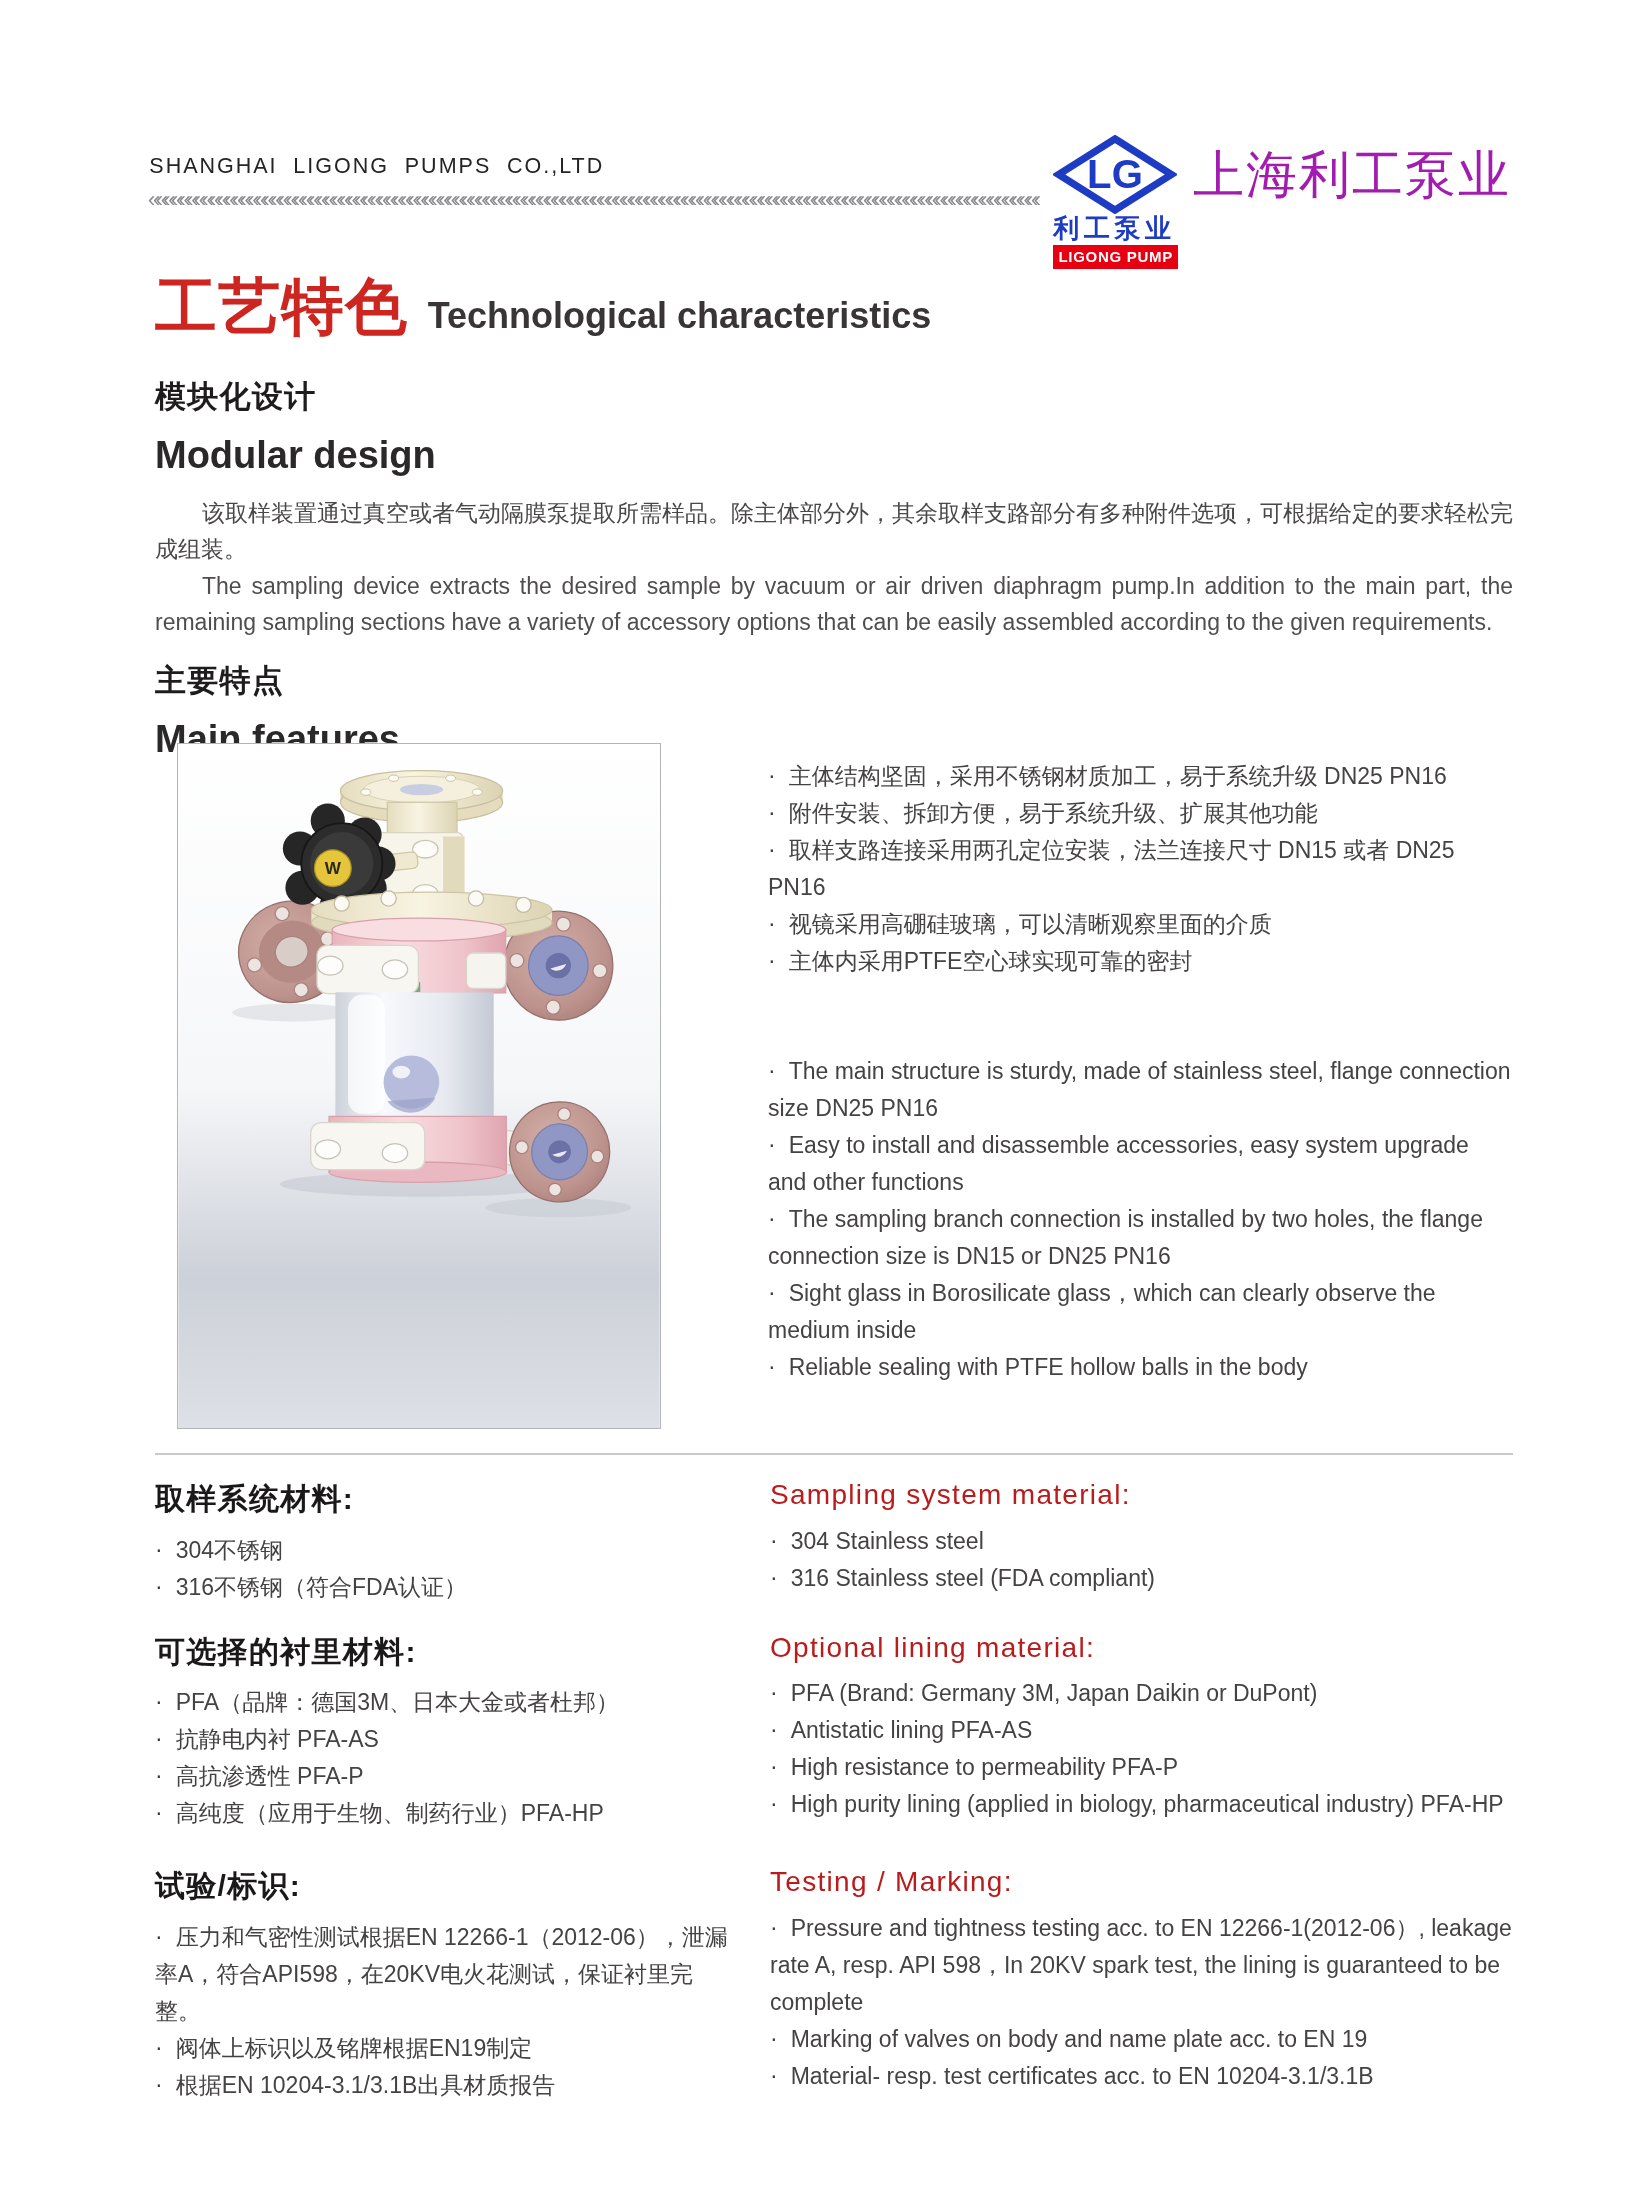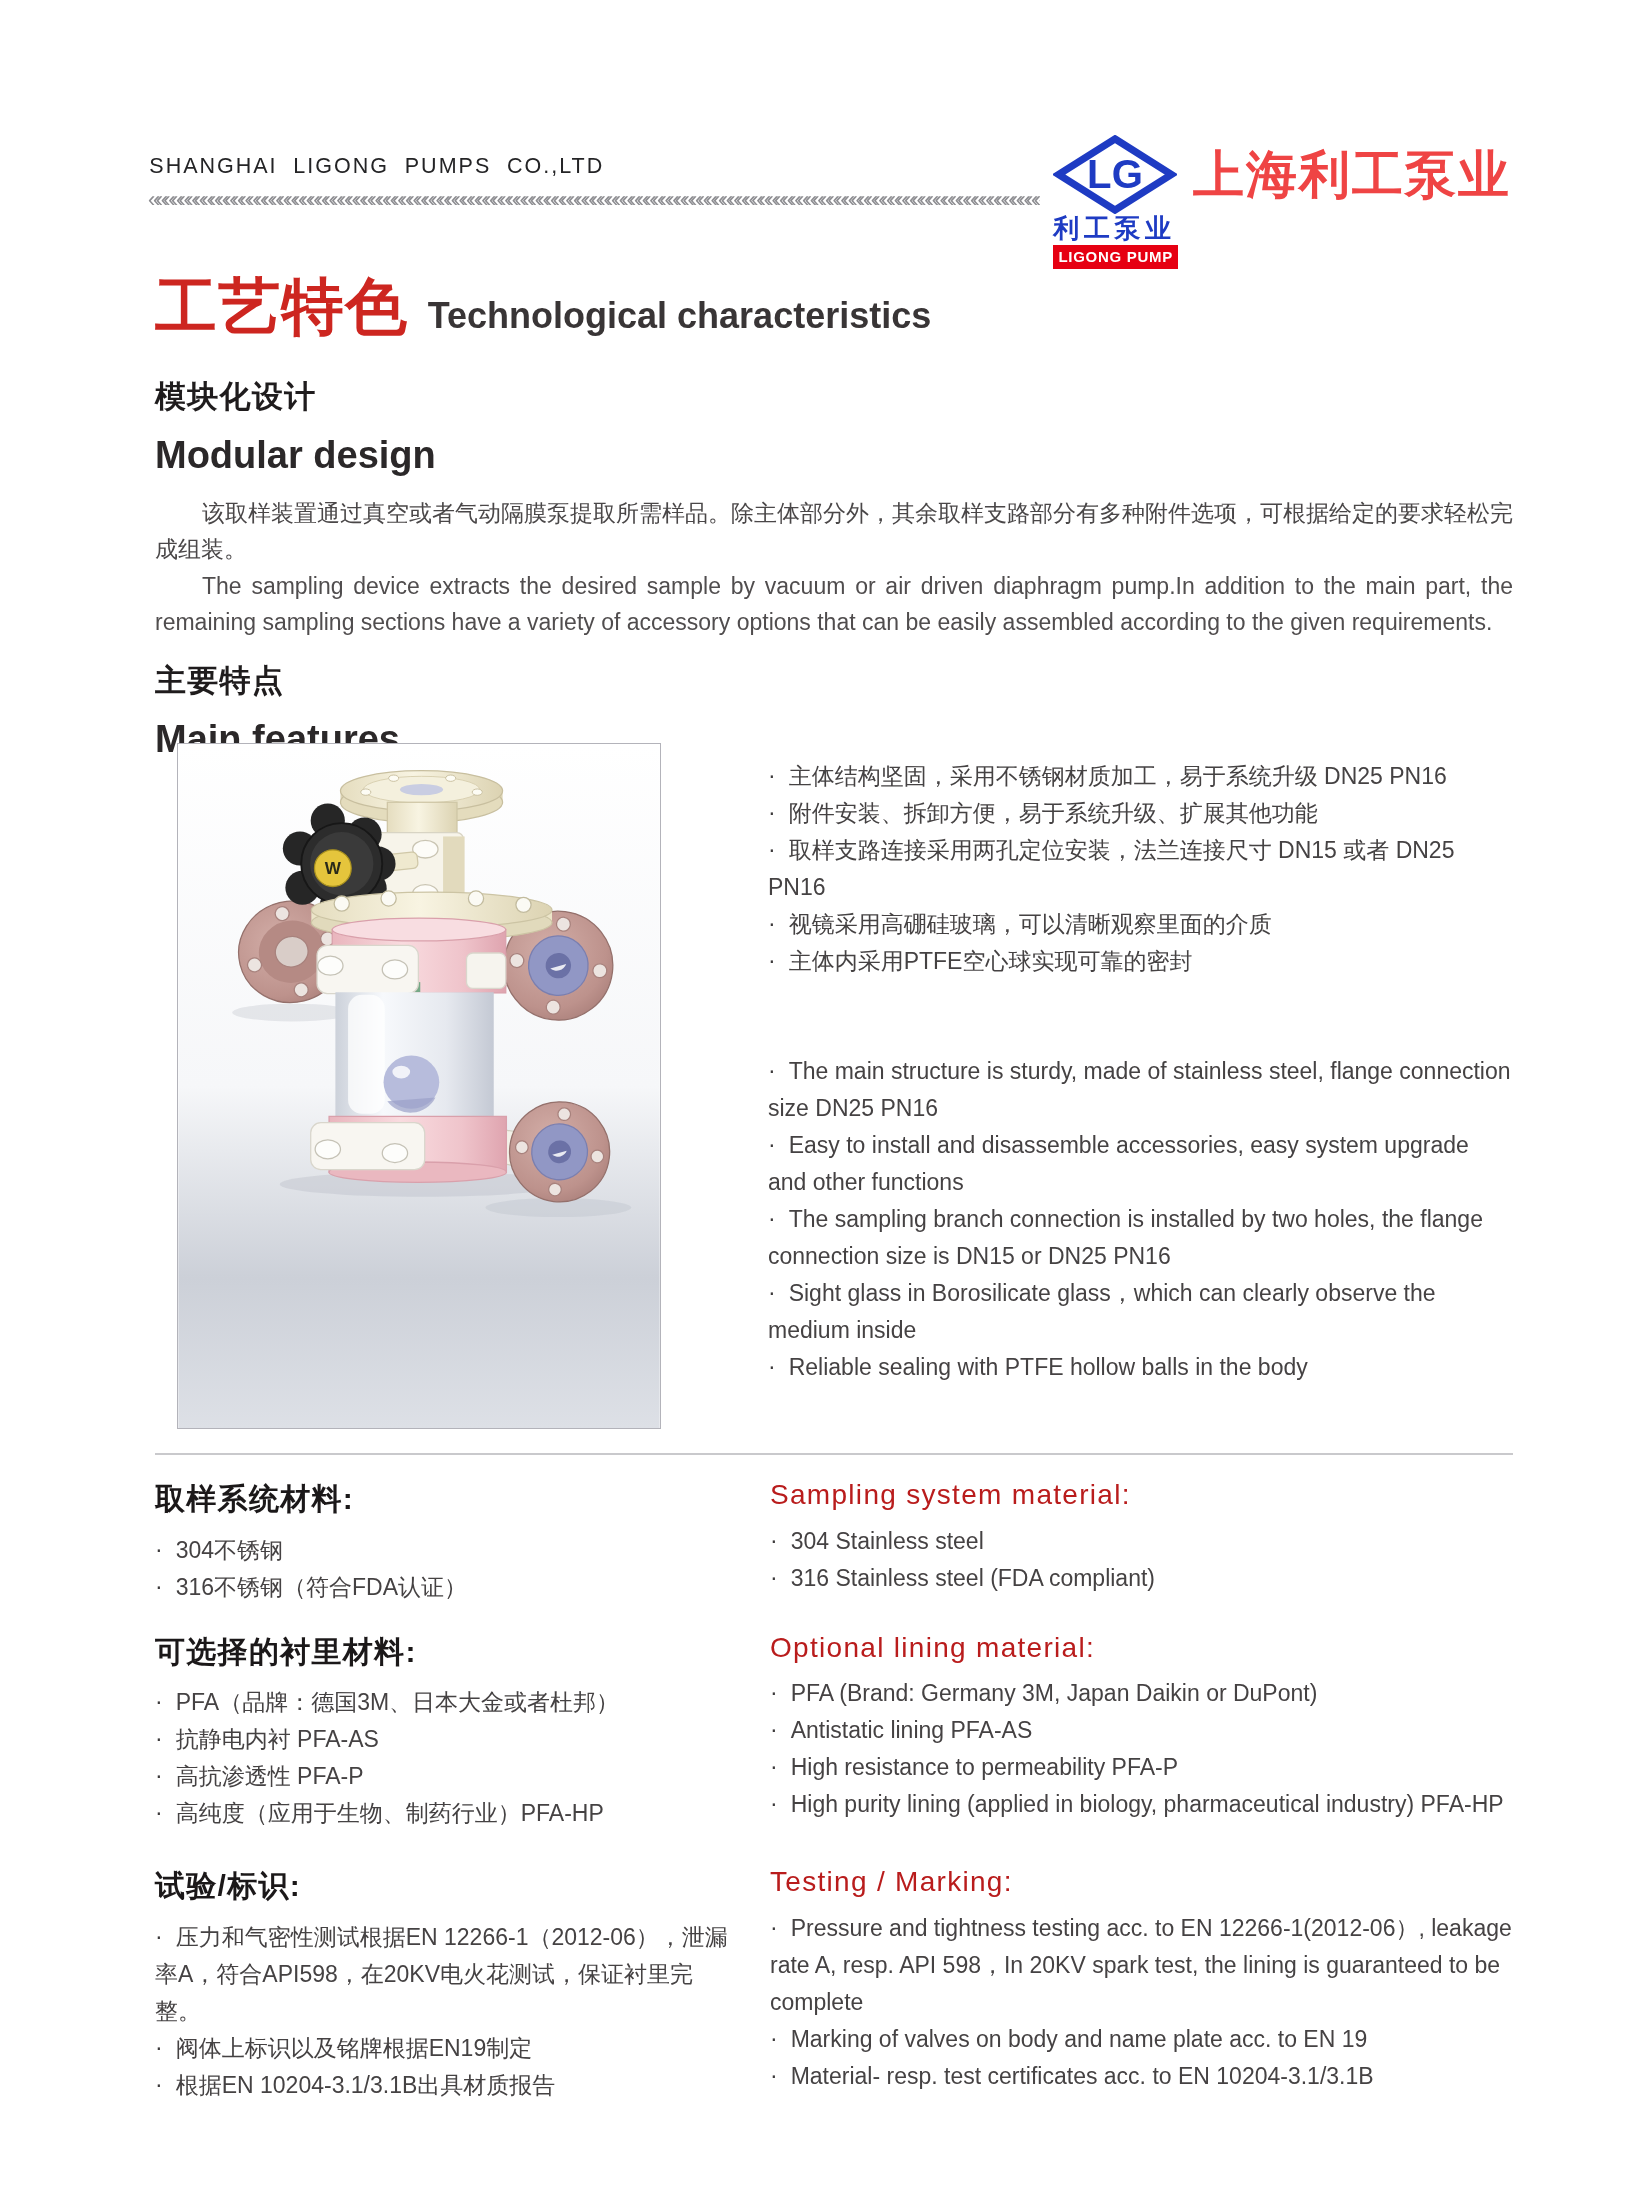--- a/index.html
+++ b/index.html
@@ -7,21 +7,21 @@
   .page{position:relative;width:1651px;height:2205px;background:#fff;}
 
   
   .header{position:absolute;top:145px;left:148px;width:1363px;height:104px;}
   .company{position:absolute;top:9px;left:1.3px;font-size:21.5px;color:#242426;letter-spacing:2px;word-spacing:7.8px;white-space:nowrap;}
   .chevrons{position:absolute;top:40px;left:0;right:320px;height:29px;overflow:hidden;white-space:nowrap;color:#8d8d91;font-size:22px;letter-spacing:-4.6px;line-height:29px;}
   .brand{position:absolute;right:0;top:-10.4px;display:flex;align-items:flex-start;gap:11.7px;background:#fff;padding:0 0 5.2px 13px;z-index:2;}
   .logo-badge{width:128px;display:flex;flex-direction:column;align-items:flex-start;}
   .logo-cn{color:#1e3bc3;font-weight:bold;font-size:26px;letter-spacing:4.6px;line-height:29px;white-space:nowrap;}
   .logo-en{background:#e60012;color:#fff;font-weight:bold;font-size:15px;line-height:16.3px;padding:3.9px 5.2px;letter-spacing:0.7px;margin-top:2.6px;white-space:nowrap;}
-  .brand-cn{font-size:51px;font-weight:bold;color:#ef4444;letter-spacing:2px;margin-top:6.5px;white-space:nowrap;}
+  .brand-cn{font-size:51px;font-weight:normal;color:#a21caf;letter-spacing:2px;margin-top:6.5px;white-space:nowrap;}
 
   
   .title-row{position:absolute;top:276px;left:155px;display:flex;align-items:baseline;gap:19.5px;}
   .title-cn{color:#cd2620;font-size:62px;font-weight:bold;letter-spacing:1.3px;line-height:1;}
   .title-en{color:#393536;font-size:36px;font-weight:bold;line-height:1;}
 
   
   .modular{position:absolute;top:376px;left:155px;width:1358px;}
   .h2-row{display:flex;align-items:baseline;gap:15.6px;flex-direction:column;}
   .h2-cn{font-size:31px;font-weight:bold;color:#1f1c1d;letter-spacing:1.3px;}

